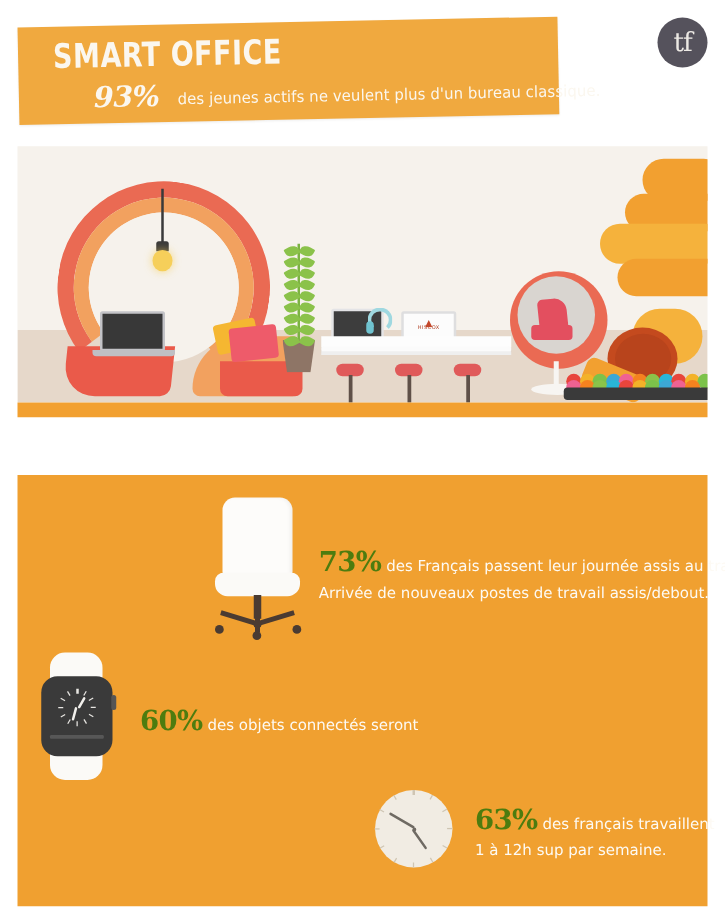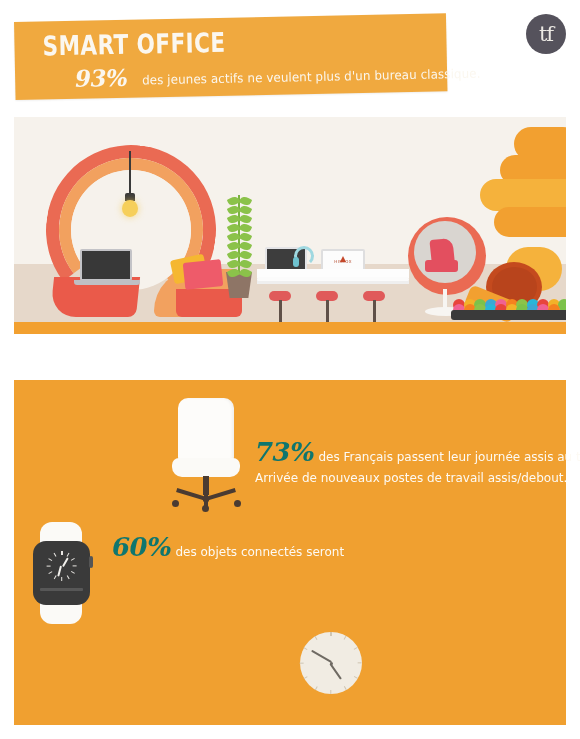--- a/index.html
+++ b/index.html
@@ -136,25 +136,25 @@
   
   .oc-back { position:absolute; left:178px; top:398px; width:56px; height:66px; background:#fdfcfa;
              border-radius:10px 10px 7px 7px; box-shadow:-2px 0 3px rgba(0,0,0,.05) inset; }
   .oc-seat { position:absolute; left:172px; top:458px; width:68px; height:19px; background:#fbfaf7;
              border-radius:7px 7px 10px 10px; }
   .oc-post { position:absolute; left:203px; top:476px; width:6px; height:19px; background:#4a3b32; }
   .oc-arm { position:absolute; top:493px; height:3.5px; background:#4a3b32; }
   .oc-wheel { position:absolute; width:7px; height:7px; border-radius:50%; background:#4a3b32; }
 
   .txt73 { position:absolute; left:255px; top:437px; }
-  .txt60 { position:absolute; left:112px; top:532px; }
+  .txt60 { position:absolute; left:112px; top:564px; }
   .txt63 { position:absolute; left:380px; top:643px; }
   .statline { white-space:nowrap; }
-  .stat-pct { font-family:"DejaVu Serif", serif; font-style:italic; font-weight:700; font-size:26px;
-              color:#0f766e; letter-spacing:-0.5px; }
+  .stat-pct { font-family:"DejaVu Serif", serif; font-weight:700; font-size:22px;
+              color:#4d7c0f; letter-spacing:-0.5px; }
   .stat-txt { font-family:"DejaVu Sans", sans-serif; font-size:12px; color:#fdfaf4; margin-left:4px; }
   .stat-txt2 { font-family:"DejaVu Sans", sans-serif; font-size:12px; color:#fdfaf4; display:block;
                margin-top:4px; }
 
   
   .w-band-t { position:absolute; left:40px; top:522px; width:42px; height:32px; background:#fbfaf7; border-radius:12px 12px 3px 3px; }
   .w-band-b { position:absolute; left:40px; top:592px; width:42px; height:32px; background:#fbfaf7; border-radius:3px 3px 12px 12px; }
   .w-body { position:absolute; left:33px; top:541px; width:57px; height:64px; background:#3a3a3a; border-radius:13px; }
   .w-crown { position:absolute; left:89px; top:556px; width:4px; height:12px; background:#555; border-radius:2px; }
   .w-face { position:absolute; left:47px; top:551px; width:30px; height:30px; }
@@ -366,14 +366,18 @@
       <div class="c-tick" style="transform: rotate(210deg);"></div>
       <div class="c-tick" style="transform: rotate(240deg);"></div>
       <div class="c-tick" style="transform: rotate(270deg);"></div>
       <div class="c-tick" style="transform: rotate(300deg);"></div>
       <div class="c-tick" style="transform: rotate(330deg);"></div>
       <div class="c-hand" style="width: 23px; height: 2.2px; transform: rotate(-150deg);"></div>
       <div class="c-hand" style="width: 19px; height: 2px; transform: rotate(55deg);"></div>
       <div class="c-pin"></div>
     </div>
 
+  <div class="txt63 statline">
+    <span class="stat-pct">63%</span><span class="stat-txt">des français travaillent</span>
+    <span class="stat-txt2">1 à 12h sup par semaine.</span>
+  </div>
 
 </div>
 
 </body></html>

